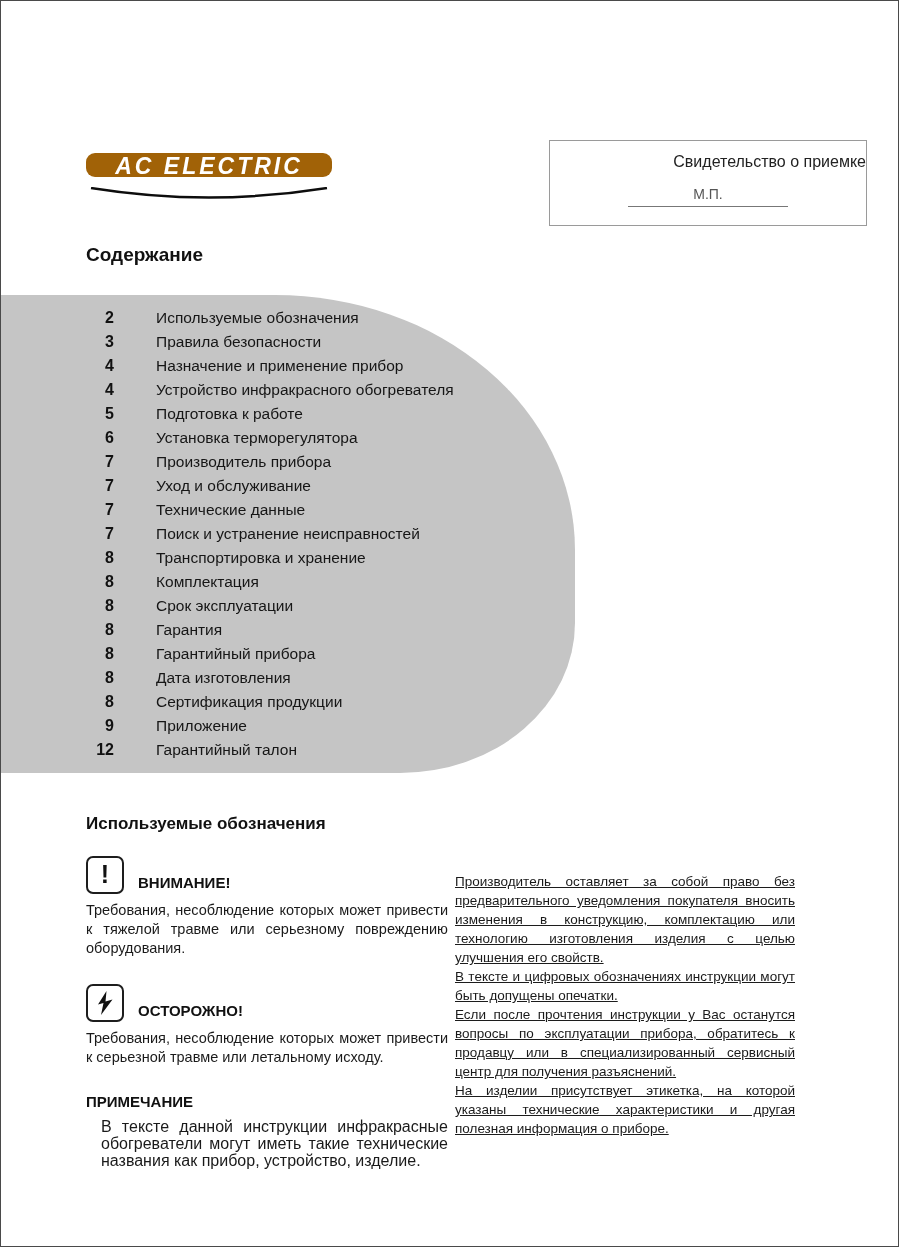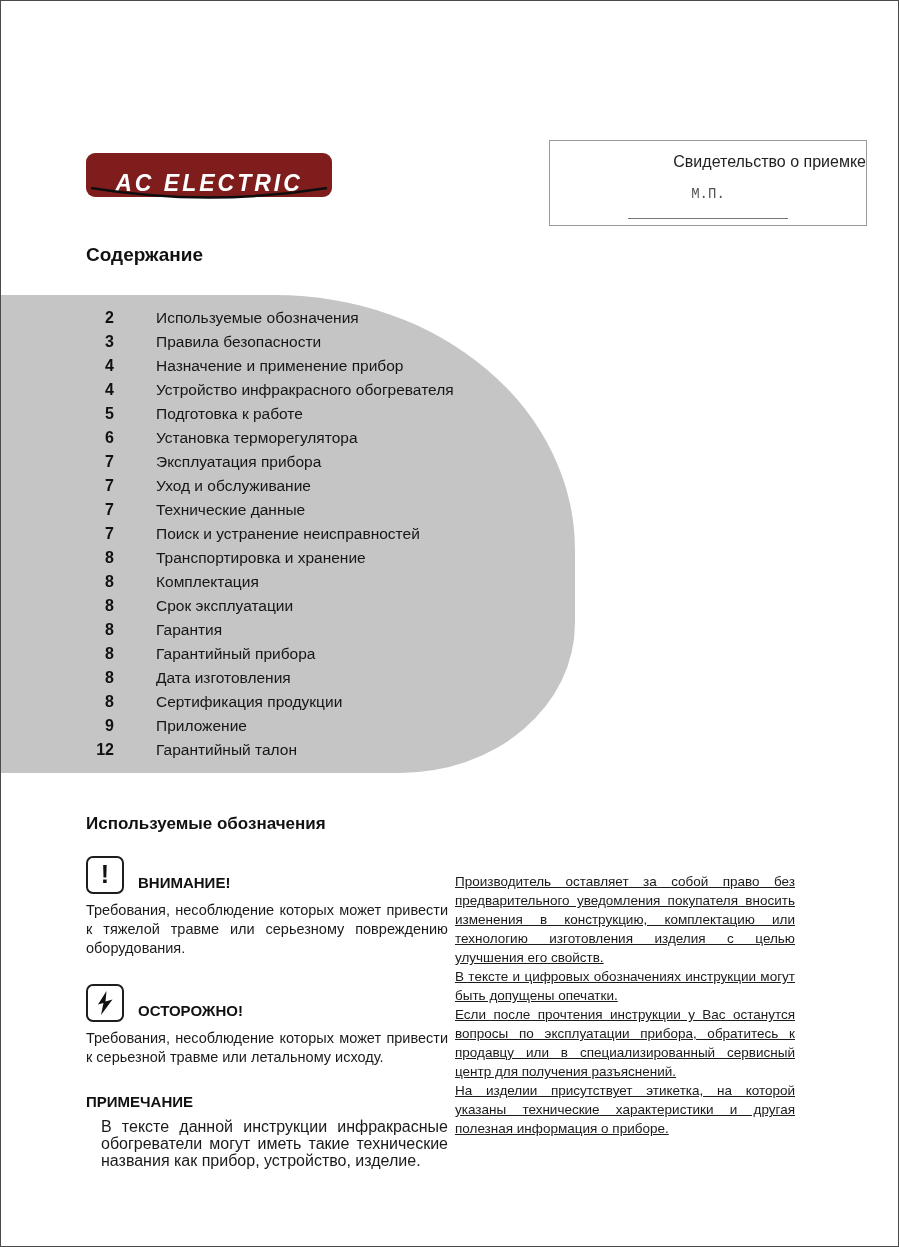--- a/index.html
+++ b/index.html
@@ -9,38 +9,38 @@
     background:#ffffff;
     border:1px solid #4a4a4a;
     font-family:"Liberation Sans", sans-serif;
     color:#1c1c1c;
     overflow:hidden;
   }
 
   
   .logo-wrap{position:absolute;left:85px;top:152px;width:246px;}
   .logo-box{
-    width:246px;height:44px;background:#7f1d1d;border-radius:9px;
-    display:flex;align-items:flex-end;justify-content:center;
+    width:246px;height:24px;background:#a16207;border-radius:9px;
+    display:flex;align-items:flex-start;justify-content:center;
   }
   .logo-box span{
     color:#ffffff;font-weight:bold;font-style:italic;
     font-size:23px;letter-spacing:3px;white-space:nowrap;
   }
   .logo-swoosh{position:absolute;left:0;top:34px;width:246px;height:18px;}
 
   
   .acceptance{
     position:absolute;left:548px;top:139px;width:316px;height:84px;
     border:1px solid #9a9a9a;background:#fff;
   }
   .acc-title{margin-top:12px;text-align:right;font-size:16px;color:#222;}
   .acc-stamp{
     margin:15px auto 16px;width:160px;text-align:center;
-    font-size:14px;color:#555;border-bottom:1px solid #777;padding-bottom:16px;font-family:Liberation Mono, monospace;
+    font-size:14px;color:#555;border-bottom:1px solid #777;padding-bottom:4px;
   }
 
   
   .toc-heading{
     position:absolute;left:85px;top:243px;margin:0;
     font-size:19px;font-weight:bold;color:#111;
   }
   .blob{
     position:absolute;left:0;top:294px;width:574px;height:478px;
     background:#c5c5c5;
@@ -116,21 +116,21 @@
     <div class="toc-row">
         <span class="toc-num">5</span>
         <span class="toc-title">Подготовка к работе</span>
       </div>
     <div class="toc-row">
         <span class="toc-num">6</span>
         <span class="toc-title">Установка терморегулятора</span>
       </div>
     <div class="toc-row">
         <span class="toc-num">7</span>
-        <span class="toc-title">Эксплуатация прибора</span>
+        <span class="toc-title">Производитель прибора</span>
       </div>
     <div class="toc-row">
         <span class="toc-num">7</span>
         <span class="toc-title">Уход и обслуживание</span>
       </div>
     <div class="toc-row">
         <span class="toc-num">7</span>
         <span class="toc-title">Технические данные</span>
       </div>
     <div class="toc-row">

